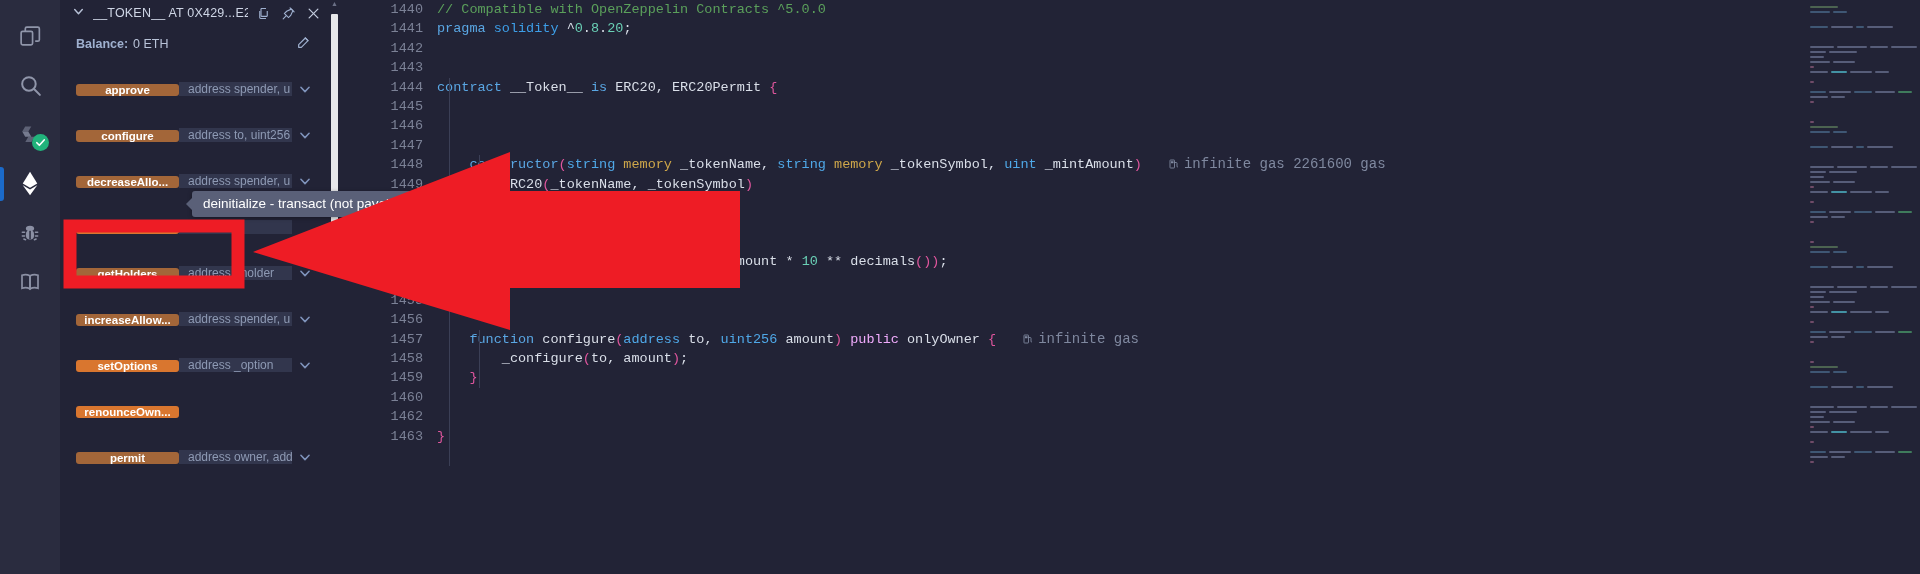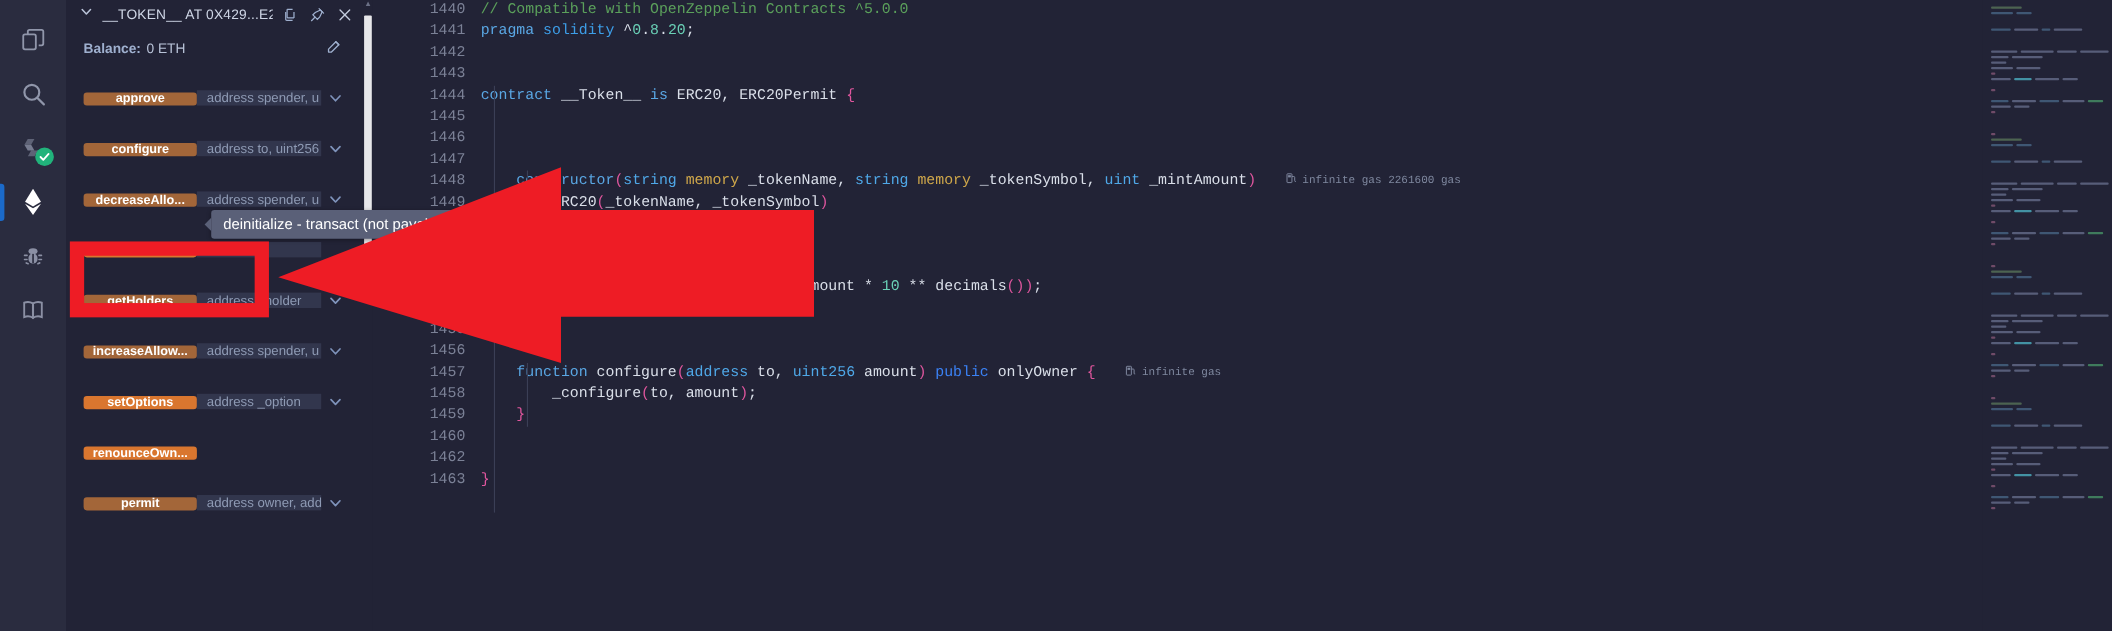--- a/index.html
+++ b/index.html
@@ -142,29 +142,29 @@
     width: 62px; flex: 0 0 62px;
     text-align: right; padding-right: 14px;
     color: #7b8196; user-select: none;
   }
   .code-text { white-space: pre; }
   .indent-guide {
     position: absolute; width: 1px; background: #3b3f56;
   }
   .gas-tag {
     color: #7f889f; font-family: "Liberation Mono", monospace;
-    font-size: 10px;
+    font-size: 14px;
   }
   .gas-icon { display: inline-block; vertical-align: -2px; margin-right: 4px; }
 
   
   .t-comment { color: #5ba05b; }
   .t-key     { color: #5aa7e4; }
   .t-key2    { color: #3d9ee8; }
-  .t-green   { color: #3b82f6; }
+  .t-green   { color: #f0abfc; }
   .t-type    { color: #4fa8e8; }
   .t-num     { color: #6ad0b6; }
   .t-paren   { color: #e0569e; }
   .t-mem     { color: #cfa74a; }
   .t-msg     { color: #4fb8c9; }
   .t-white   { color: #dadfe9; }
 
   
   .minimap {
     width: 118px; flex: 0 0 118px; height: 574px;

